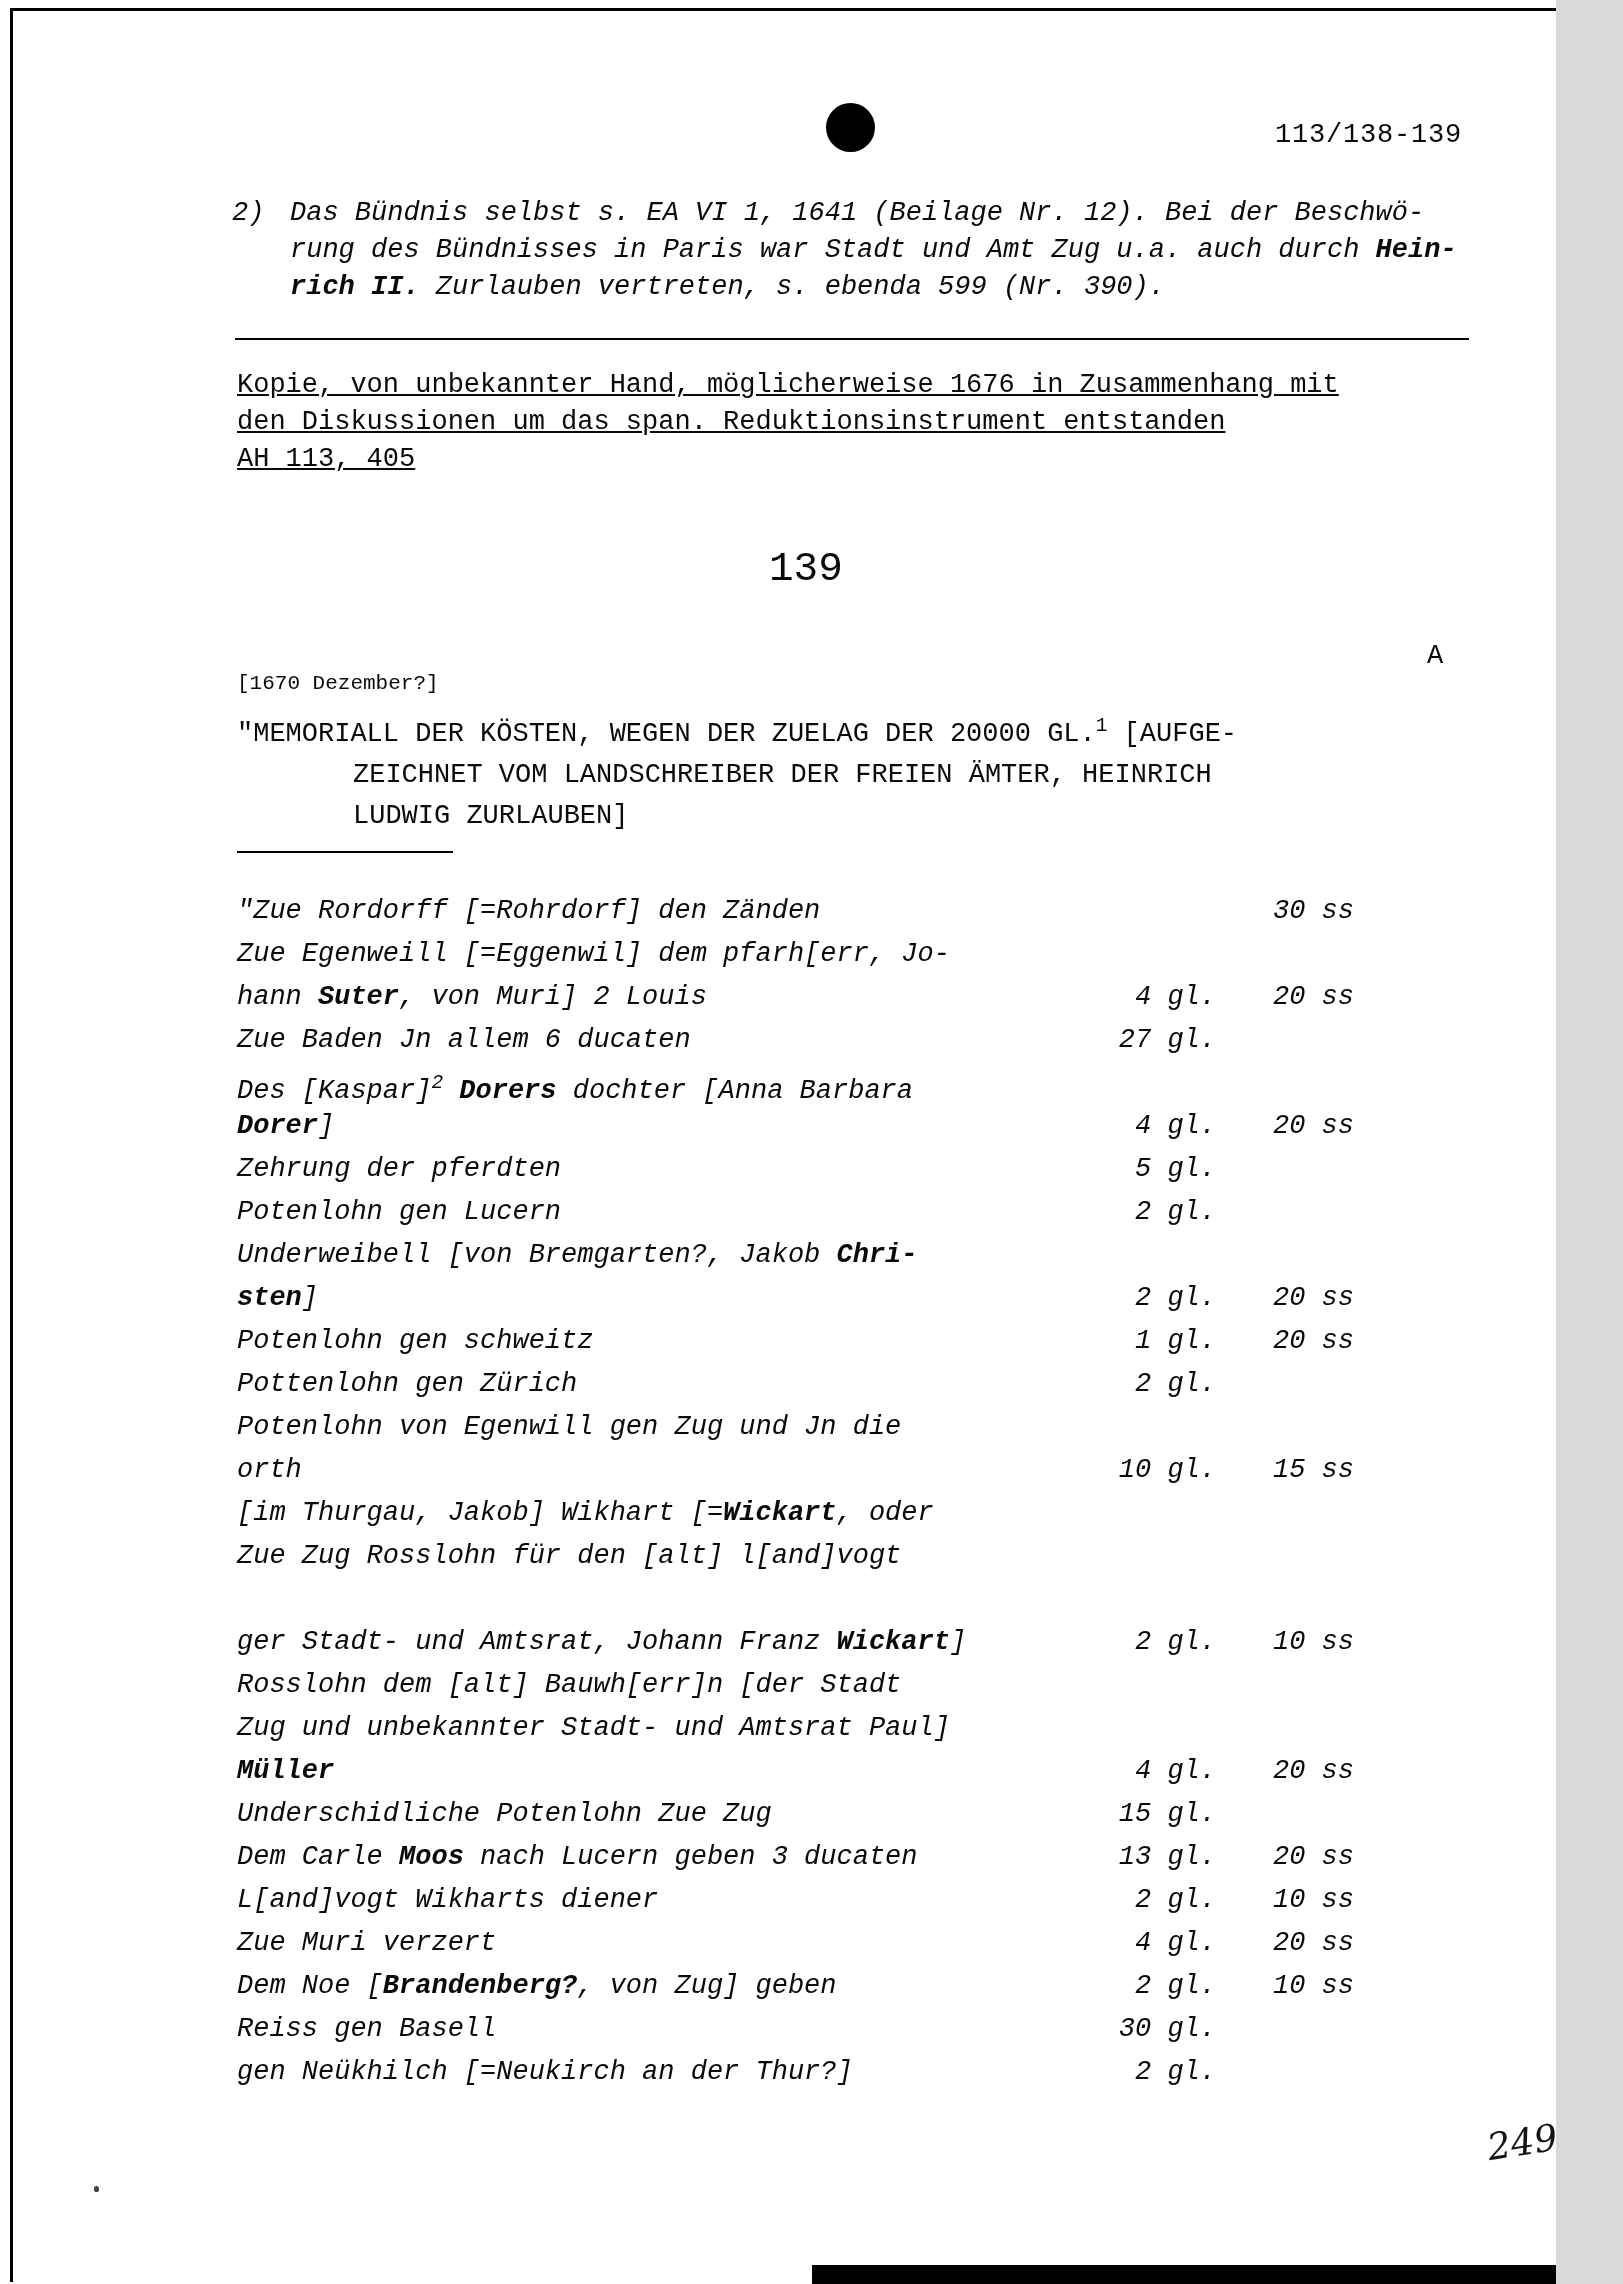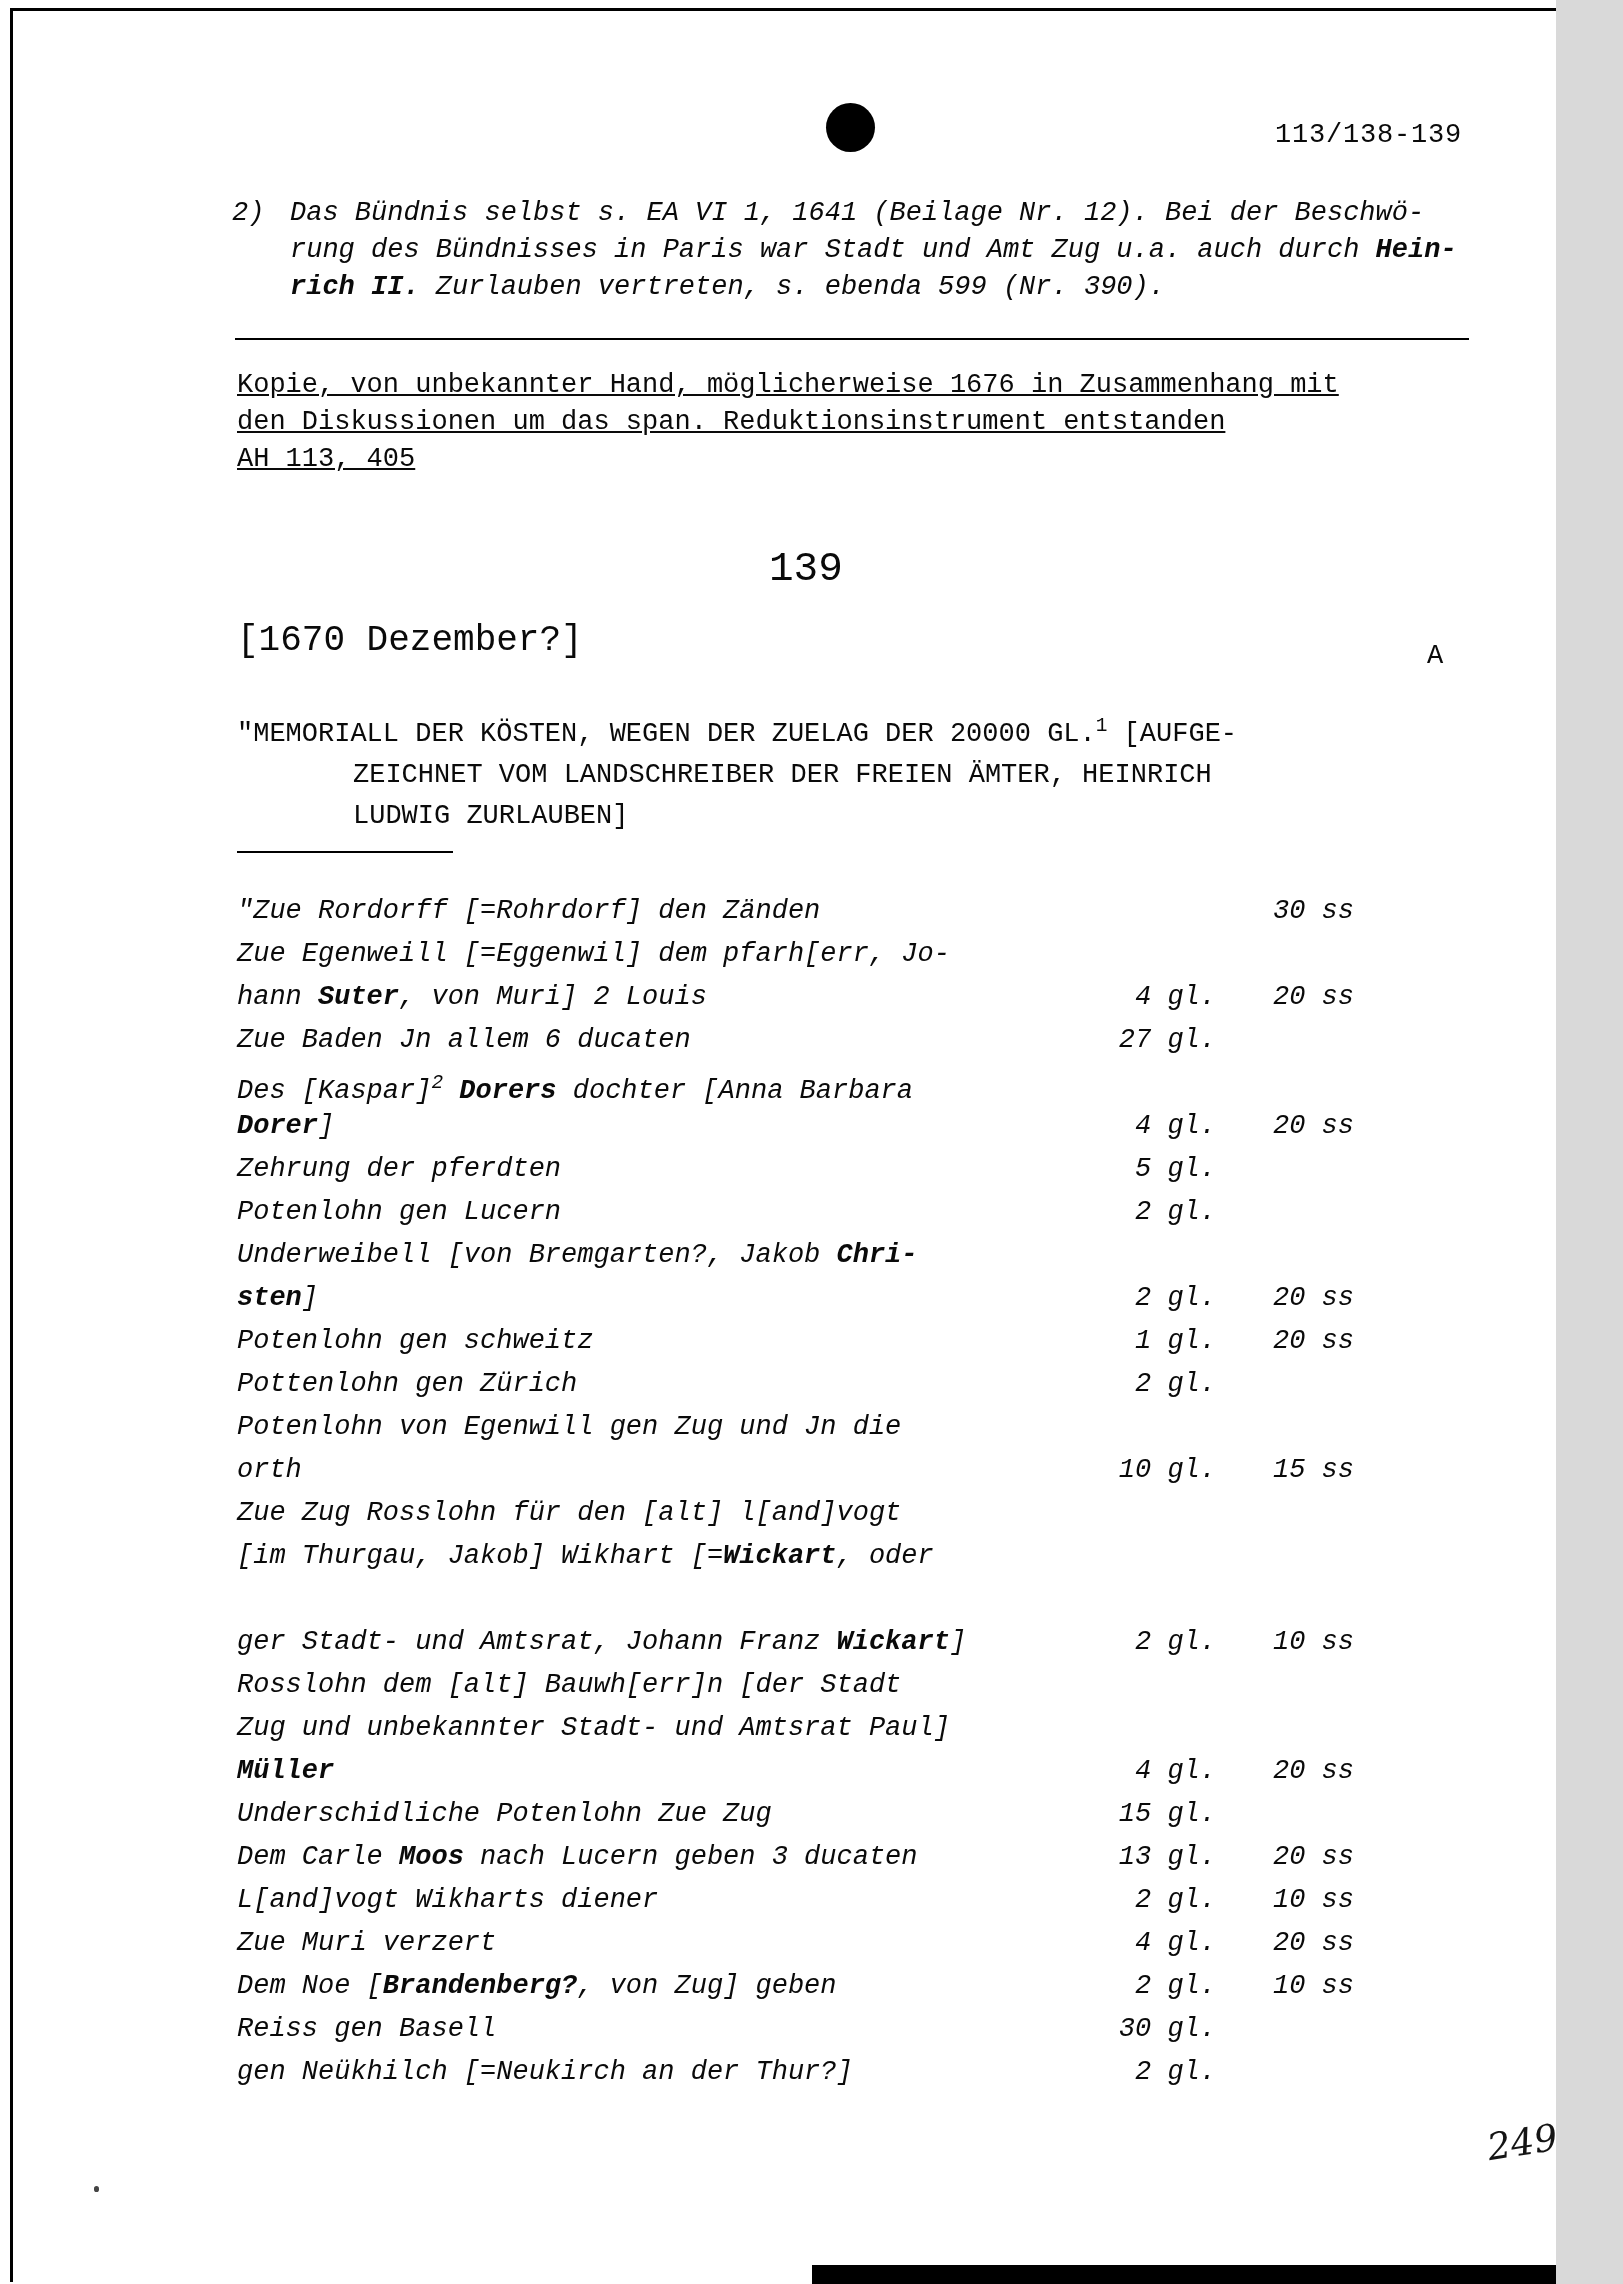--- a/index.html
+++ b/index.html
@@ -21,21 +21,21 @@
   .footnote{position:absolute;left:232px;top:195px;font-size:27px;font-style:italic;line-height:37px;}
   .fn-marker{position:absolute;left:0;top:0;}
   .fn-lines{margin-left:58px;}
   .fline{white-space:nowrap;}
   .rule{position:absolute;background:#000;height:2.4px;}
   .rule-long{left:235px;top:338px;width:1234px;}
   .rule-short{left:237px;top:851px;width:216px;}
   .copy-note{position:absolute;left:237px;top:367px;font-size:27px;line-height:37px;text-decoration:underline;}
   .kline{white-space:nowrap;}
   .doc-number{position:absolute;left:769px;top:546px;width:179px;text-align:left;font-size:41px;}
-  .date-line{position:absolute;left:237px;top:620px;font-size:36px;}
+  .date-line{position:absolute;left:237px;top:672px;font-size:21px;}
   .side-letter{position:absolute;left:1427px;top:641px;font-size:27px;}
   .title{position:absolute;left:237px;top:706px;font-size:27px;line-height:41px;}
   .tline{white-space:nowrap;}
   .tline.indent{margin-left:116px;}
   .ledger{position:absolute;left:237px;top:890px;width:1117px;font-size:27px;font-style:italic;}
   .lrow{display:flex;height:43px;line-height:43px;}
   .ltext{flex:1 1 auto;white-space:nowrap;overflow:visible;}
   .lgl{width:106px;text-align:right;white-space:nowrap;}
   .lss{width:138px;text-align:right;white-space:nowrap;}
   .handwritten{
@@ -150,26 +150,26 @@
         <div class="ltext"><span>Potenlohn von Egenwill gen Zug und Jn die</span></div>
         <span class="lgl"></span>
         <span class="lss"></span>
       </div>
       <div class="lrow">
         <div class="ltext"><span>orth</span></div>
         <span class="lgl">10 gl.</span>
         <span class="lss">15 ss</span>
       </div>
       <div class="lrow">
+        <div class="ltext"><span>[im Thurgau, Jakob] Wikhart [=</span><span class="b">Wickart</span><span>, oder</span></div>
+        <span class="lgl"></span>
+        <span class="lss"></span>
+      </div>
+      <div class="lrow">
         <div class="ltext"><span>Zue Zug Rosslohn für den [alt] l[and]vogt</span></div>
-        <span class="lgl"></span>
-        <span class="lss"></span>
-      </div>
-      <div class="lrow">
-        <div class="ltext"><span>[im Thurgau, Jakob] Wikhart [=</span><span class="b">Wickart</span><span>, oder</span></div>
         <span class="lgl"></span>
         <span class="lss"></span>
       </div>
       <div class="lrow">
         <span class="lgl"></span>
         <span class="lss"></span>
       </div>
       <div class="lrow">
         <div class="ltext"><span>ger Stadt- und Amtsrat, Johann Franz </span><span class="b">Wickart</span><span>]</span></div>
         <span class="lgl">2 gl.</span>

